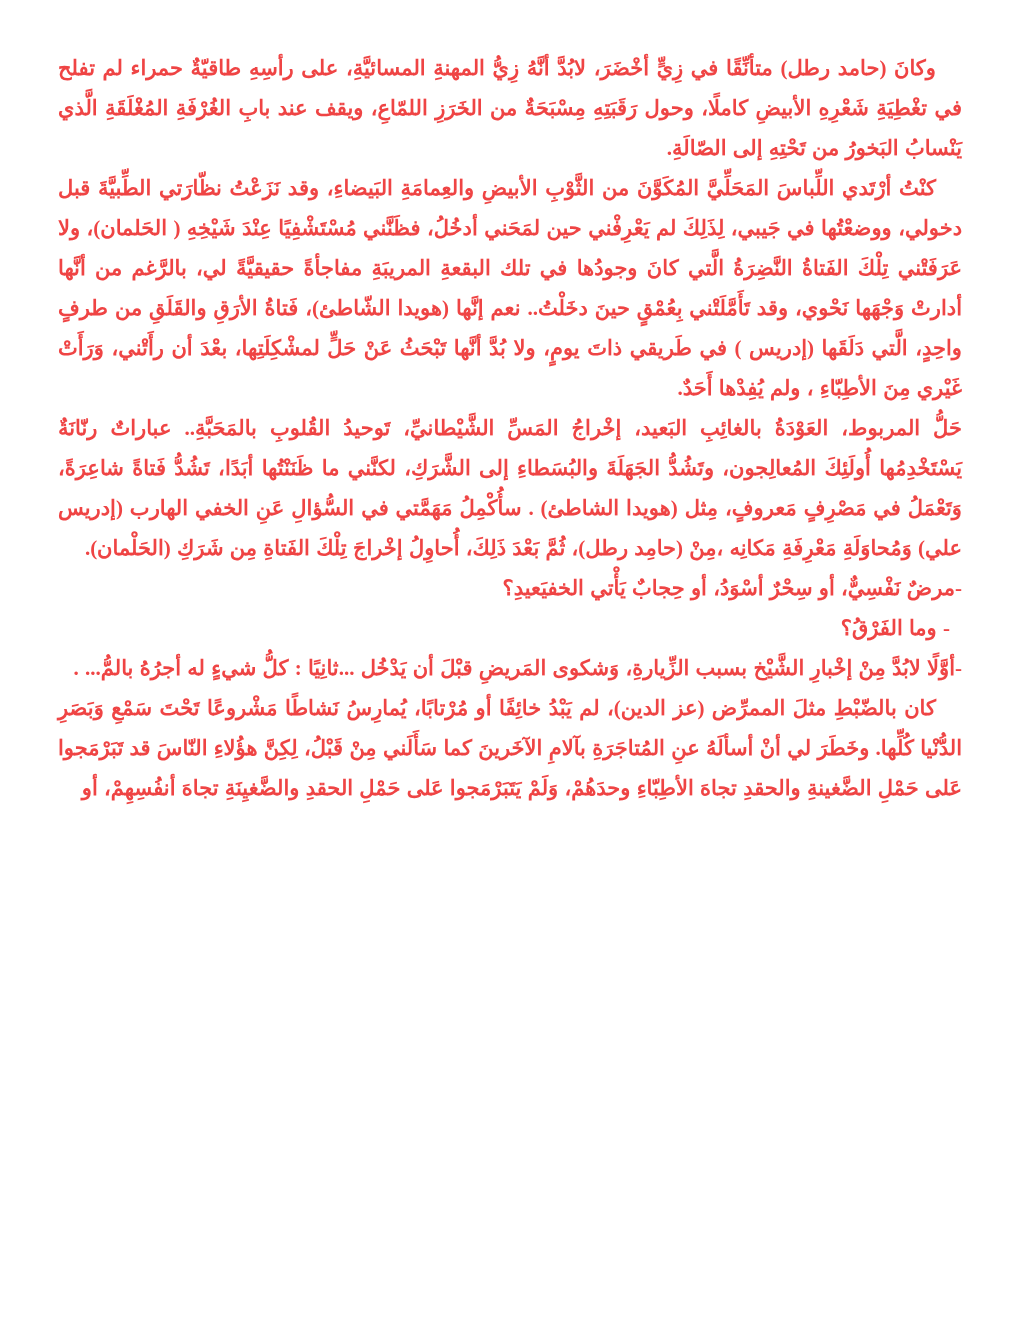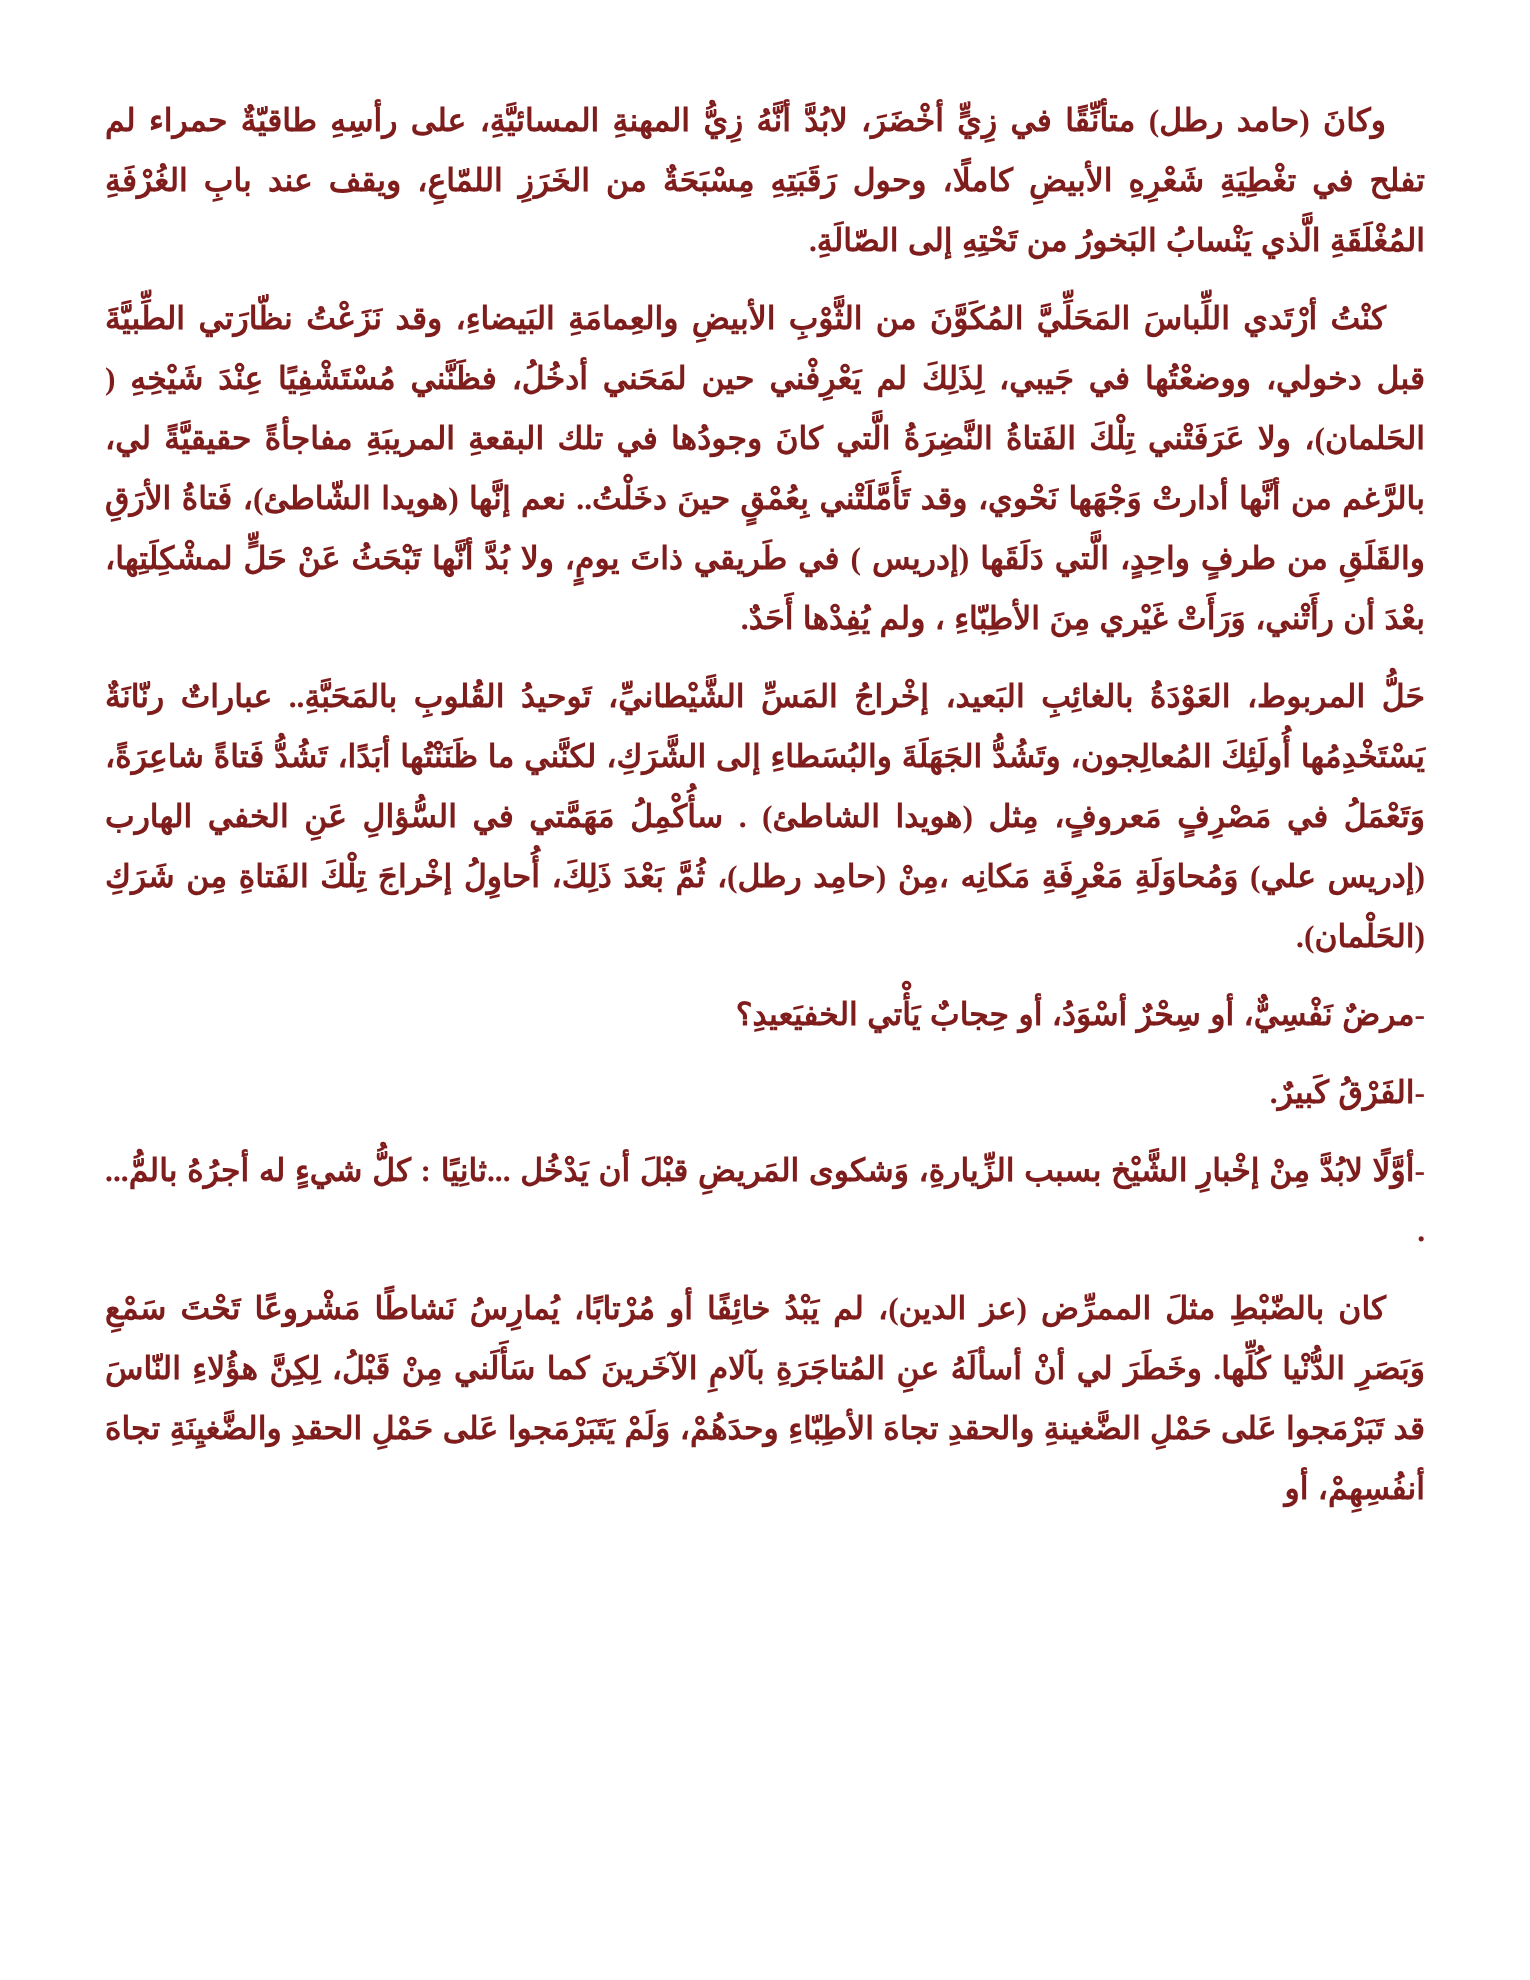--- a/index.html
+++ b/index.html
@@ -11,23 +11,23 @@
     position: relative;
     width: 1020px;
     min-height: 1320px;
     box-sizing: border-box;
     background: #ffffff;
     padding: 48px 58px 40px 58px;
     direction: rtl;
     overflow: hidden;
   }
   .para {
-    margin: 12px;
+    margin: 0;
     padding: 0;
-    color: #7f1d1d;
+    color: #ef4444;
     font-family: "Liberation Serif", "DejaVu Serif", serif;
     font-weight: bold;
     font-size: 21px;
     line-height: 40px;
     text-align: justify;
     text-justify: inter-word;
     word-spacing: 1px;
   }
   .indent {
     text-indent: 26px;
@@ -37,16 +37,16 @@
   }
 </style>
 </head>
 <body>
 
 <div class="page">
   <p class="para indent">وكانَ (حامد رطل) متأنِّقًا في زِيٍّ أخْضَرَ، لابُدَّ أنَّهُ زِيُّ المهنةِ المسائيَّةِ، على رأسِهِ طاقيّةٌ حمراء لم تفلح في تغْطِيَةِ شَعْرِهِ الأبيضِ كاملًا، وحول رَقَبَتِهِ مِسْبَحَةٌ من الخَرَزِ اللمّاعِ، ويقف عند بابِ الغُرْفَةِ المُغْلَقَةِ الَّذي يَنْسابُ البَخورُ من تَحْتِهِ إلى الصّالَةِ.</p>
   <p class="para indent">كنْتُ أرْتَدي اللِّباسَ المَحَلِّيَّ المُكَوَّنَ من الثَّوْبِ الأبيضِ والعِمامَةِ البَيضاءِ، وقد نَزَعْتُ نظّارَتي الطِّبيَّةَ قبل دخولي، ووضعْتُها في جَيبي، لِذَلِكَ لم يَعْرِفْني حين لمَحَني أدخُلُ، فظَنَّني مُسْتَشْفِيًا عِنْدَ شَيْخِهِ ( الحَلمان)، ولا عَرَفَتْني تِلْكَ الفَتاةُ النَّضِرَةُ الَّتي كانَ وجودُها في تلك البقعةِ المريبَةِ مفاجأةً حقيقيَّةً لي، بالرَّغم من أنَّها أدارتْ وَجْهَها نَحْوي، وقد تَأَمَّلَتْني بِعُمْقٍ حينَ دخَلْتُ.. نعم إنَّها (هويدا الشّاطئ)، فَتاةُ الأرَقِ والقَلَقِ من طرفٍ واحِدٍ، الَّتي دَلَقَها (إدريس ) في طَريقي ذاتَ يومٍ، ولا بُدَّ أنَّها تَبْحَثُ عَنْ حَلٍّ لمشْكِلَتِها، بعْدَ أن رأَتْني، وَرَأَتْ غَيْري مِنَ الأطِبّاءِ ، ولم يُفِدْها أَحَدٌ.</p>
   <p class="para">حَلُّ المربوط، العَوْدَةُ بالغائِبِ البَعيد، إخْراجُ المَسِّ الشَّيْطانيِّ، تَوحيدُ القُلوبِ بالمَحَبَّةِ.. عباراتٌ رنّانَةٌ يَسْتَخْدِمُها أُولَئِكَ المُعالِجون، وتَشُدُّ الجَهَلَةَ والبُسَطاءِ إلى الشَّرَكِ، لكنَّني ما ظَنَنْتُها أبَدًا، تَشُدُّ فَتاةً شاعِرَةً، وَتَعْمَلُ في مَصْرِفٍ مَعروفٍ، مِثل (هويدا الشاطئ) . سأُكْمِلُ مَهَمَّتي في السُّؤالِ عَنِ الخفي الهارب (إدريس علي) وَمُحاوَلَةِ مَعْرِفَةِ مَكانِه ،مِنْ (حامِد رطل)، ثُمَّ بَعْدَ ذَلِكَ، أُحاوِلُ إخْراجَ تِلْكَ الفَتاةِ مِن شَرَكِ (الحَلْمان).</p>
   <p class="para">-مرضٌ نَفْسِيٌّ، أو سِحْرٌ أسْوَدُ، أو حِجابٌ يَأْتي الخفيَعيدِ؟</p>
-  <p class="para">-الفَرْقُ كَبيرٌ.</p>
+  <p class="para small-indent">- وما الفَرْقُ؟</p>
   <p class="para">-أوَّلًا لابُدَّ مِنْ إخْبارِ الشَّيْخ بسبب الزِّيارةِ، وَشكوى المَريضِ قبْلَ أن يَدْخُل ...ثانِيًا :  كلُّ شيءٍ له أجرُهُ بالمُّ... .</p>
   <p class="para indent">كان بالضّبْطِ مثلَ الممرِّض (عز الدين)، لم يَبْدُ خائِفًا أو مُرْتابًا، يُمارِسُ نَشاطًا مَشْروعًا تَحْتَ سَمْعِ وَبَصَرِ الدُّنْيا كُلِّها. وخَطَرَ لي أنْ أسألَهُ عنِ المُتاجَرَةِ بآلامِ الآخَرينَ كما سَأَلَني مِنْ قَبْلُ، لِكِنَّ هؤُلاءِ النّاسَ قد تَبَرْمَجوا عَلى حَمْلِ الضَّغينةِ والحقدِ تجاهَ الأطِبّاءِ وحدَهُمْ، وَلَمْ يَتَبَرْمَجوا عَلى حَمْلِ الحقدِ والضَّغيِنَةِ تجاهَ أنفُسِهِمْ، أو</p>
 </div>
 
 </body></html>

